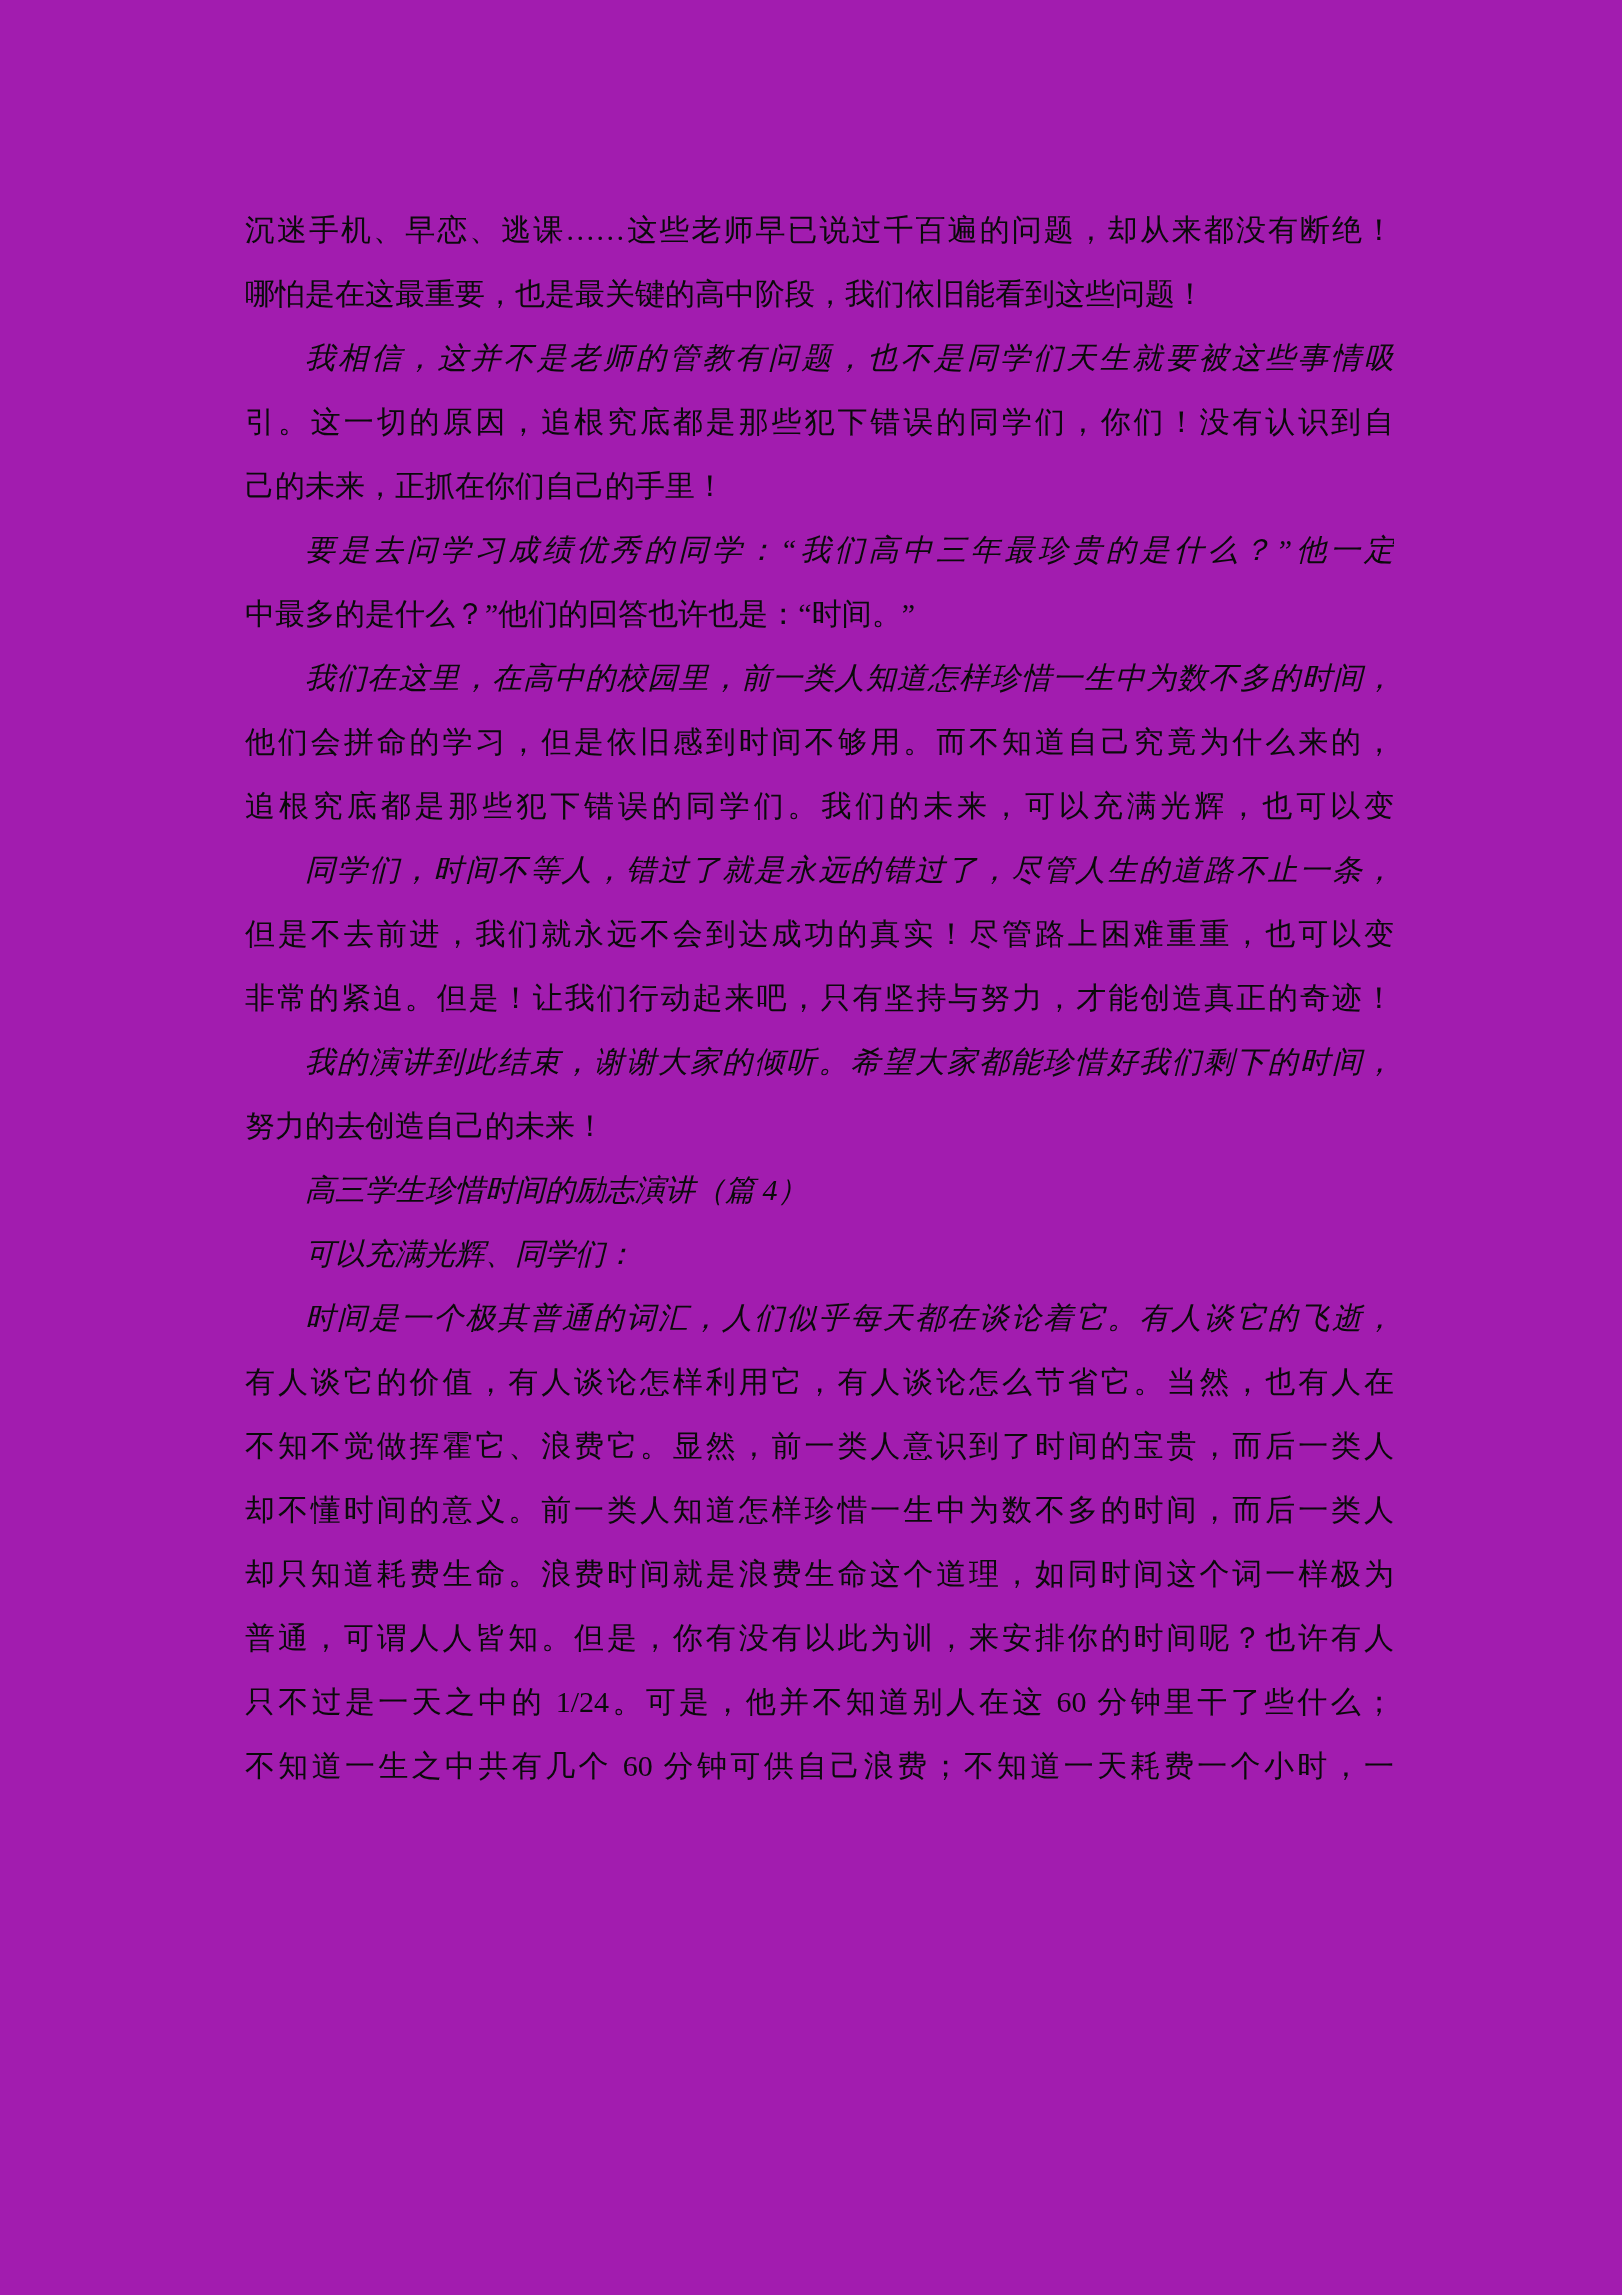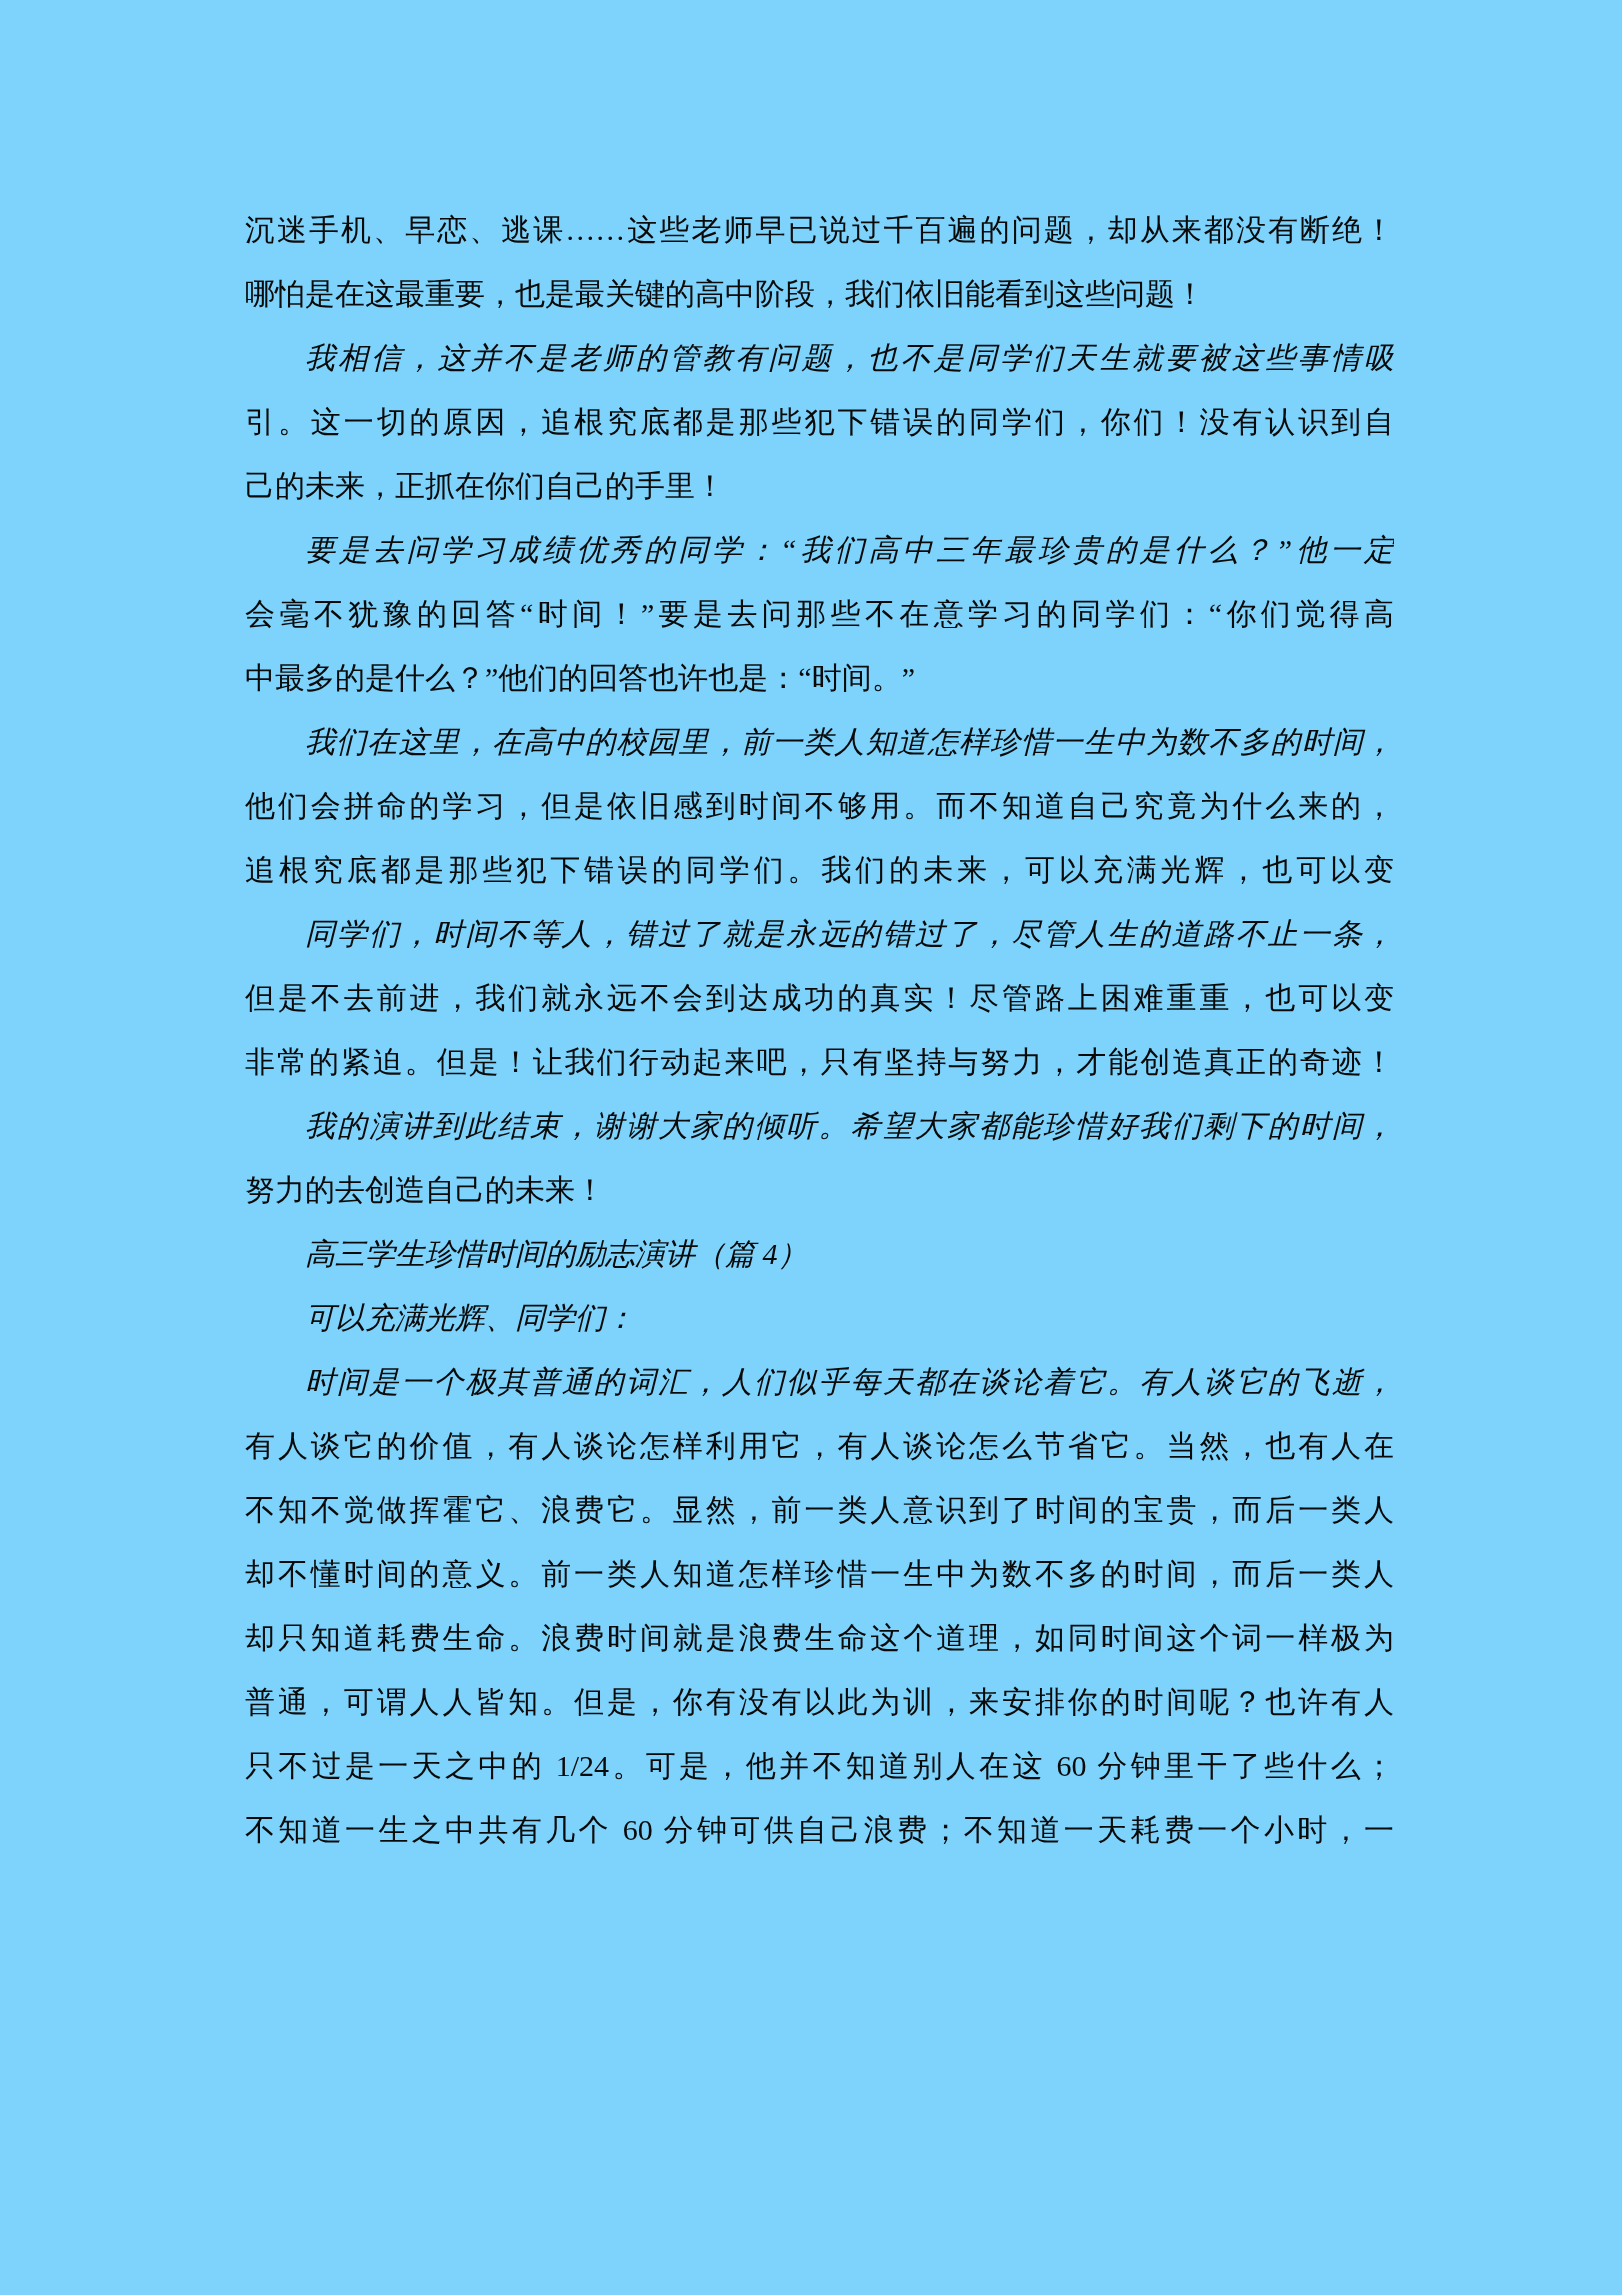--- a/index.html
+++ b/index.html
@@ -40,29 +40,28 @@
     text-align-last: left;
   }
   .line.indent {
     text-indent: 60px;
     font-style: italic;
   }
 </style>
 </head>
 <body>
 
-<div class="page" style="background: #7dd3fc; color: rgb(10, 10, 10);">
+<div class="page" style="background: #a21caf; color: rgb(10, 10, 10);">
   <div class="doc">
       <div class="line">沉迷手机、早恋、逃课……这些老师早已说过千百遍的问题，却从来都没有断绝！</div>
       <div class="line end">哪怕是在这最重要，也是最关键的高中阶段，我们依旧能看到这些问题！</div>
       <div class="line indent">我相信，这并不是老师的管教有问题，也不是同学们天生就要被这些事情吸</div>
       <div class="line">引。这一切的原因，追根究底都是那些犯下错误的同学们，你们！没有认识到自</div>
       <div class="line end">己的未来，正抓在你们自己的手里！</div>
       <div class="line indent">要是去问学习成绩优秀的同学：“我们高中三年最珍贵的是什么？”他一定</div>
-      <div class="line">会毫不犹豫的回答“时间！”要是去问那些不在意学习的同学们：“你们觉得高</div>
       <div class="line end">中最多的是什么？”他们的回答也许也是：“时间。”</div>
       <div class="line indent">我们在这里，在高中的校园里，前一类人知道怎样珍惜一生中为数不多的时间，</div>
       <div class="line">他们会拼命的学习，但是依旧感到时间不够用。而不知道自己究竟为什么来的，</div>
       <div class="line">追根究底都是那些犯下错误的同学们。我们的未来，可以充满光辉，也可以变</div>
       <div class="line indent">同学们，时间不等人，错过了就是永远的错过了，尽管人生的道路不止一条，</div>
       <div class="line">但是不去前进，我们就永远不会到达成功的真实！尽管路上困难重重，也可以变</div>
       <div class="line">非常的紧迫。但是！让我们行动起来吧，只有坚持与努力，才能创造真正的奇迹！</div>
       <div class="line indent">我的演讲到此结束，谢谢大家的倾听。希望大家都能珍惜好我们剩下的时间，</div>
       <div class="line end">努力的去创造自己的未来！</div>
       <div class="line indent end">高三学生珍惜时间的励志演讲（篇 4）</div>

